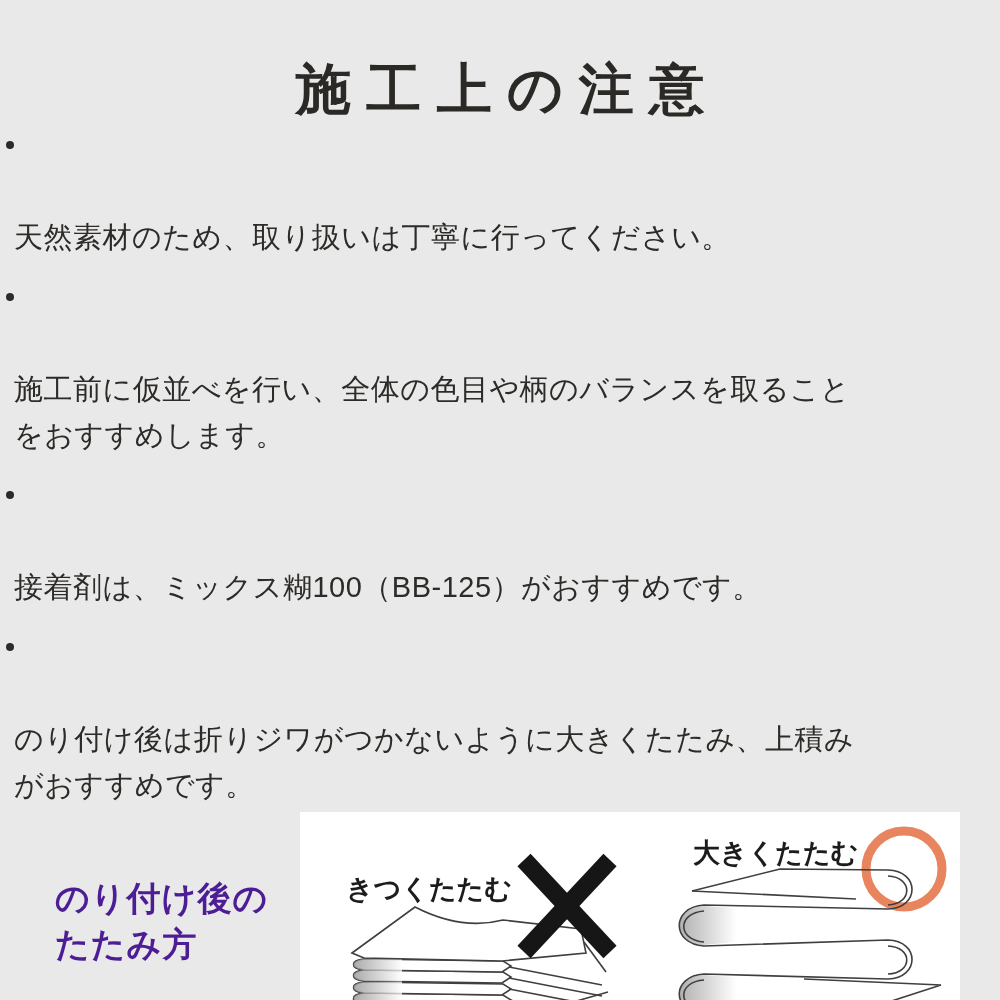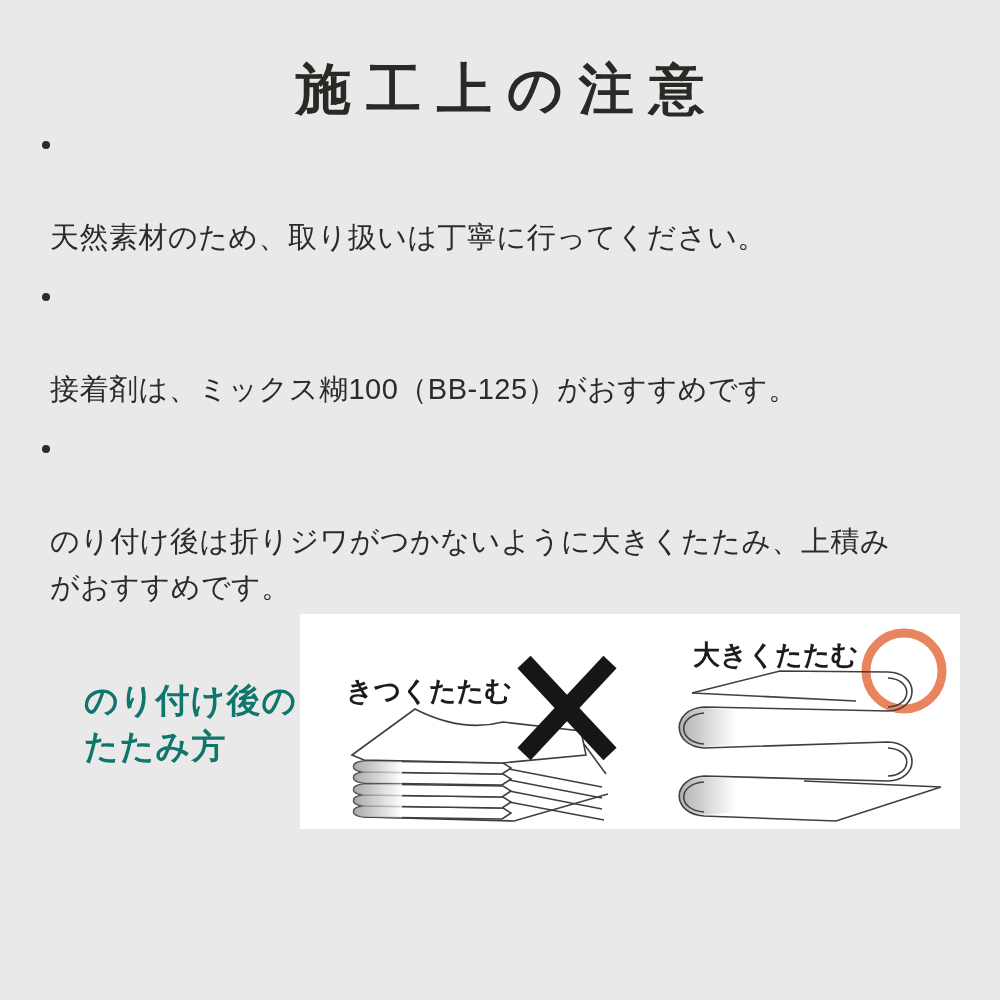--- a/index.html
+++ b/index.html
@@ -20,56 +20,60 @@
   }
   ul.notes{list-style:none;margin:0;padding:0;}
   .notes-top{margin:62px 20px 0 38px;}
   ul.notes li{
     position:relative;
     padding-left:14px;
     font-size:29px;line-height:46px;
     letter-spacing:.5px;
     margin-bottom:14px;
     white-space:pre-line;
-    margin-left:36px;
   }
   ul.notes li:last-child{margin-bottom:0;}
   .dot{
     position:absolute;left:6px;top:19px;
     width:8px;height:8px;border-radius:50%;
     background:#2d2b28;
   }
   .figure-row{
     margin-top:4px;
     display:flex;align-items:flex-start;
   }
   .figure-side-label{
     width:300px;box-sizing:border-box;
-    padding:64px 0 0 84px;
+    padding:64px 0 0 55px;
     font-size:34px;font-weight:700;line-height:1.35;
     letter-spacing:1px;
     white-space:pre-line;
-    color:#0f766e;
+    color:#4c1d95;
   }
   .figure-panel{
     width:660px;height:215px;
     background:#ffffff;
   }
 </style>
 </head>
 <body>
 
 <div class="page">
 
   <h1 class="title">施工上の注意</h1>
 
   <ul class="notes notes-top">
     <li>
       <span class="dot"></span>
       <span>天然素材のため、取り扱いは丁寧に行ってください。</span>
+    </li>
+    <li>
+      <span class="dot"></span>
+      <span>施工前に仮並べを行い、全体の色目や柄のバランスを取ること
+をおすすめします。</span>
     </li>
     <li>
       <span class="dot"></span>
       <span>接着剤は、ミックス糊100（BB-125）がおすすめです。</span>
     </li>
     <li>
       <span class="dot"></span>
       <span>のり付け後は折りジワがつかないように大きくたたみ、上積み
 がおすすめです。</span>
     </li>

